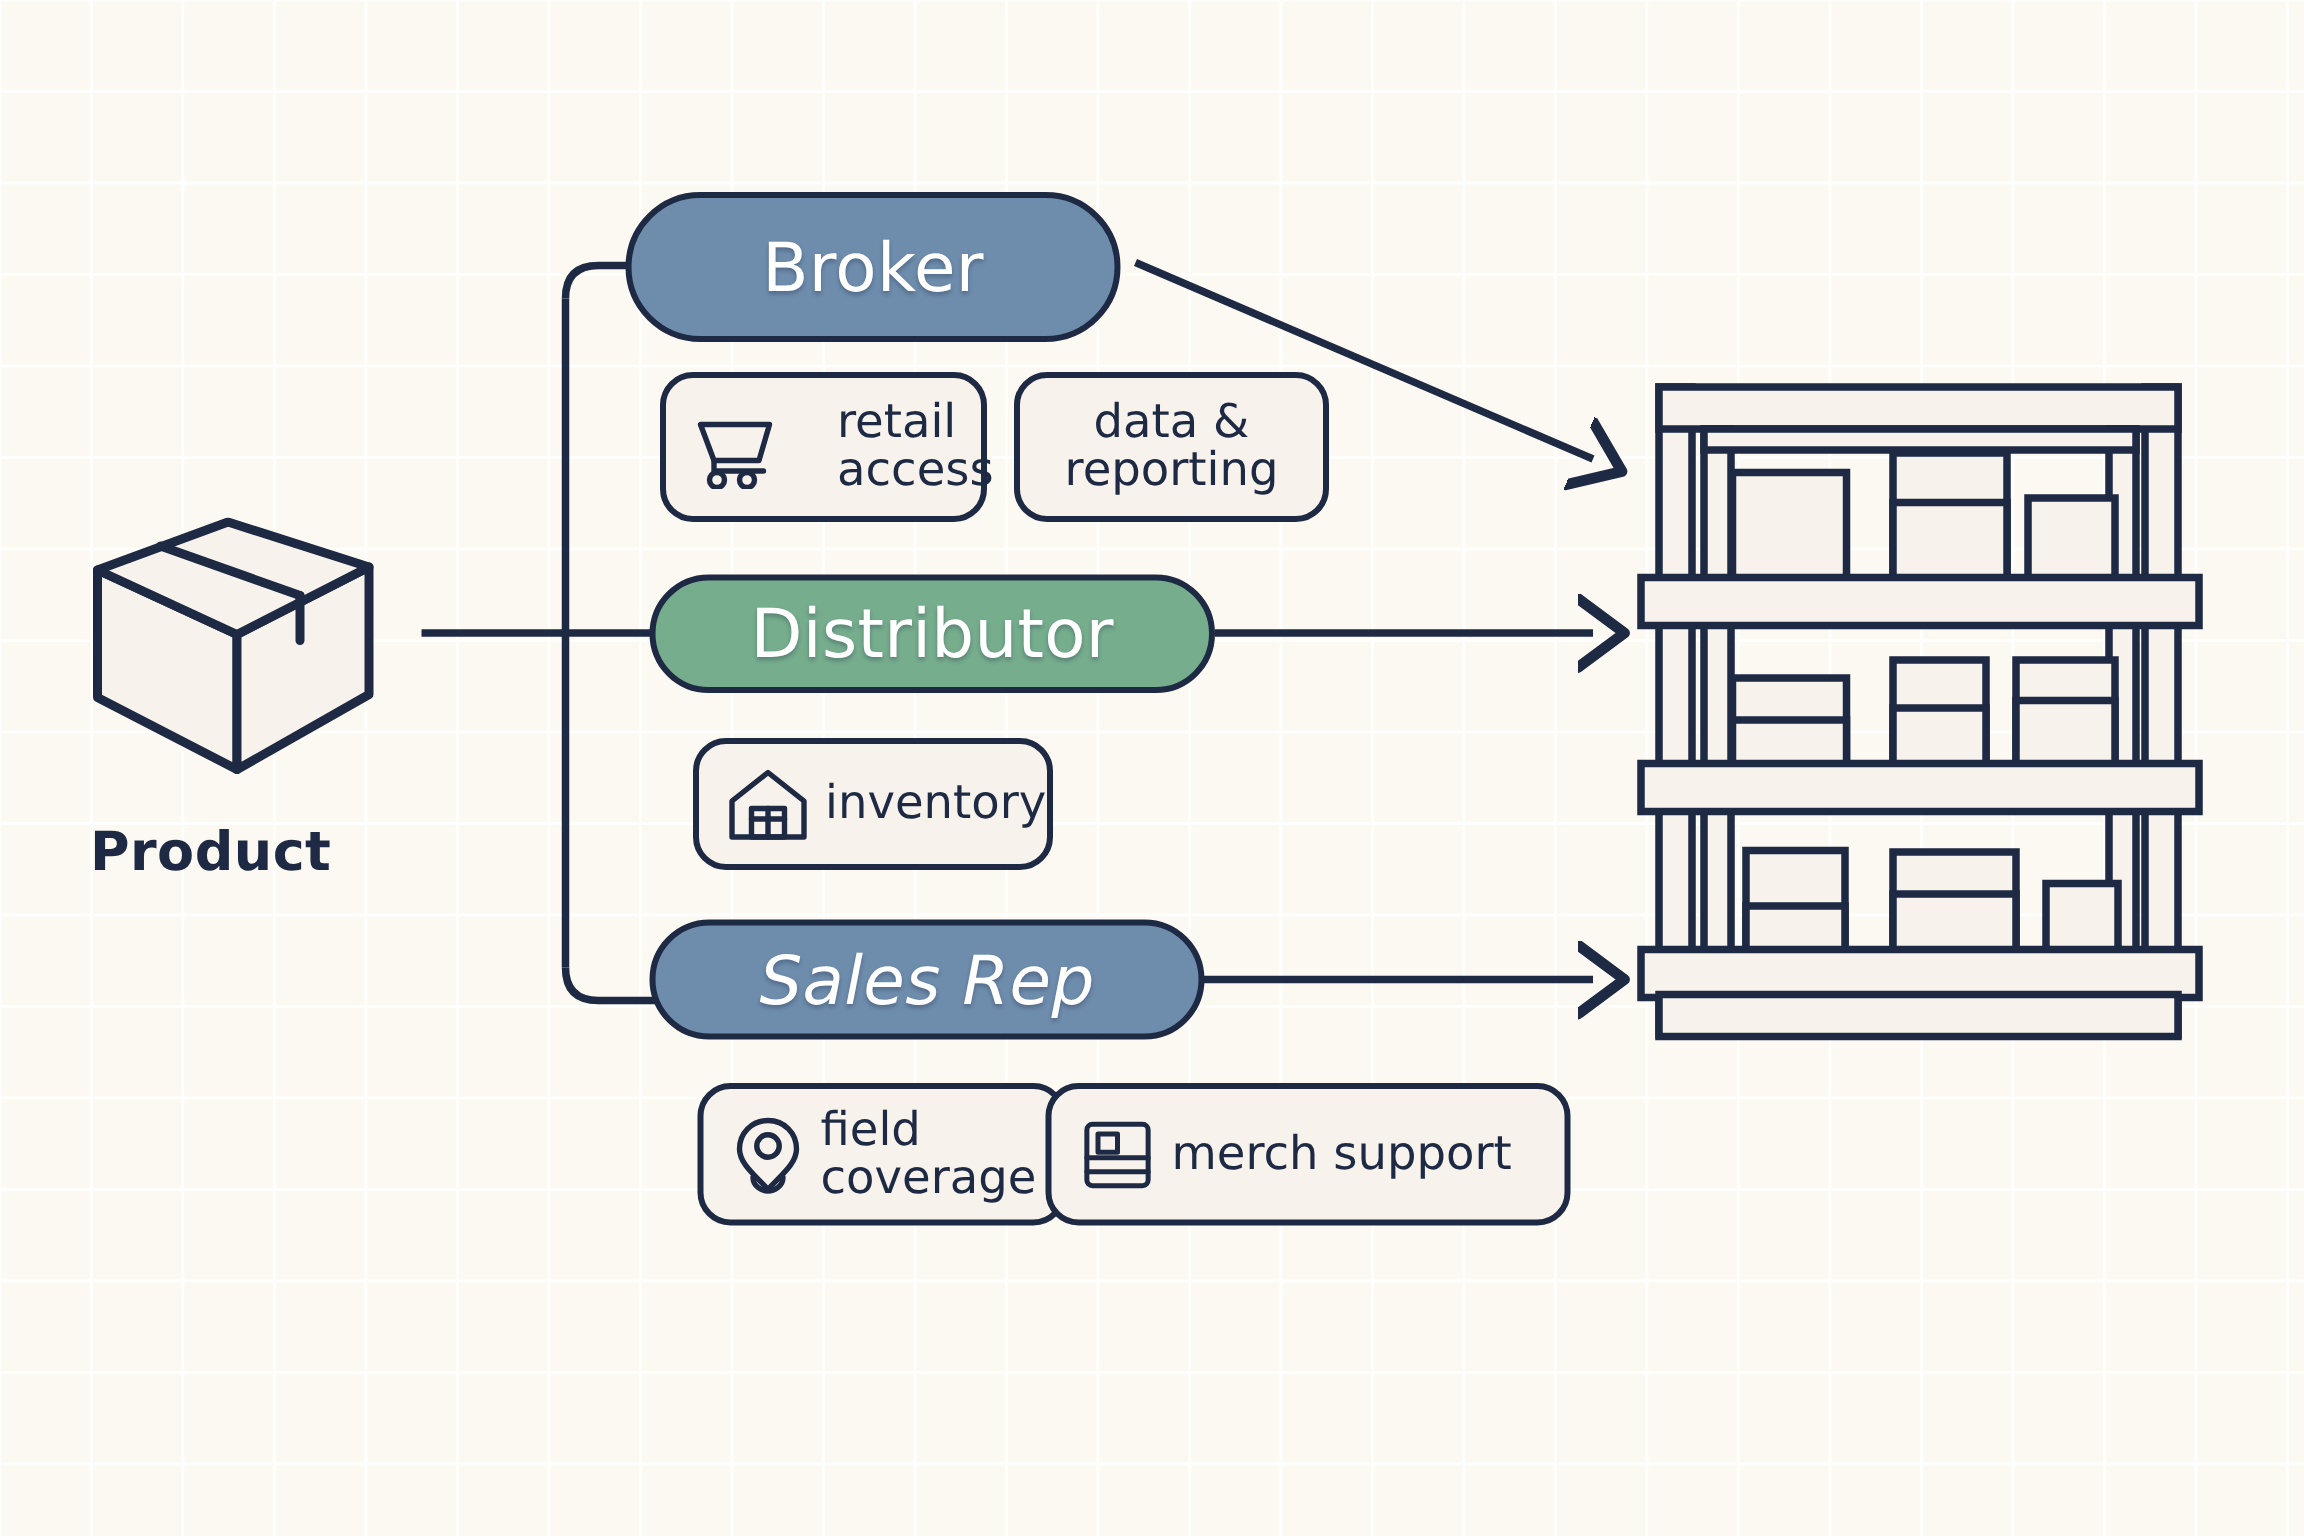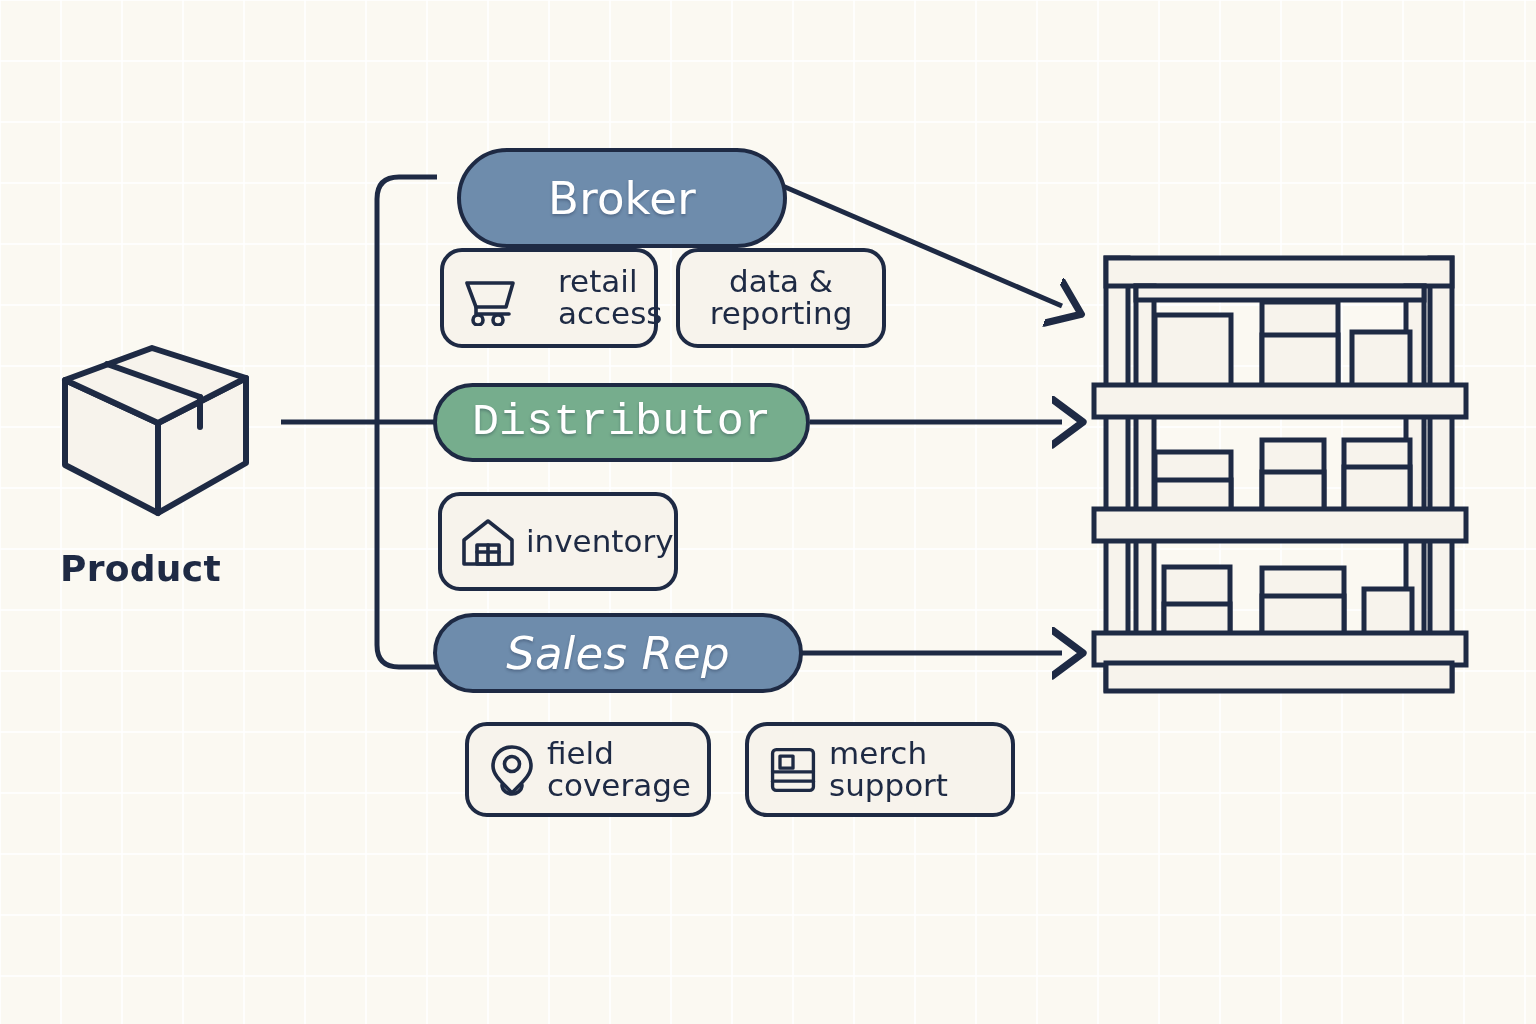--- a/index.html
+++ b/index.html
@@ -142,21 +142,21 @@
       <path d="M 5 35 L 92 3 L 186 33 L 98 78 Z"></path>
     </g>
     <g fill="none" stroke="#1e2a44" stroke-width="6" stroke-linejoin="round" stroke-linecap="round">
 
       <path d="M 47 19 L 140 52"></path>
       <path d="M 140 52 L 140 82"></path>
     </g>
   </svg>
   <div id="product-label">Product</div>
 
-  <div class="node blue" style="left:457px; top:128px; width:330px; height:100px;margin-top:20px;">
+  <div class="node blue" style="left:417px; top:128px; width:330px; height:100px;">
     <span>Broker</span>
   </div>
 
   <div class="chip" style="left:440px; top:248px; width:218px; height:100px;gap:40px;">
     <svg class="ico" width="56" height="56" viewBox="0 0 56 56">
       <g fill="none" stroke="#1e2a44" stroke-width="3.6" stroke-linejoin="round" stroke-linecap="round">
         <path d="M 5 13 L 51 13 L 44 37 L 14 37 Z"></path>
         <path d="M 14 37 L 14 44 L 47 44"></path>
         <circle cx="16" cy="50" r="5"></circle>
         <circle cx="36" cy="50" r="5"></circle>
@@ -164,25 +164,25 @@
     </svg>
     <span class="chip-label">retail
 access</span>
   </div>
 
   <div class="chip center" style="left:676px; top:248px; width:210px; height:100px; text-align:center;">
     <span class="chip-label" style="text-align:center;">data &amp;
 reporting</span>
   </div>
 
-  <div class="node green" style="left:433px; top:383px; width:377px; height:79px;font-family:Liberation Mono, monospace;">
+  <div class="node green" style="left:433px; top:383px; width:377px; height:79px;">
     <span>Distributor</span>
   </div>
 
-  <div class="chip" style="left:438px; top:492px; width:240px; height:99px;justify-content:space-between;">
+  <div class="chip" style="left:462px; top:492px; width:240px; height:88px;justify-content:space-between;">
     <svg class="ico" width="56" height="56" viewBox="0 0 56 56">
       <g fill="none" stroke="#1e2a44" stroke-width="3.6" stroke-linejoin="round" stroke-linecap="round">
         <path d="M 4 26 L 28 7 L 52 26 L 52 50 L 4 50 Z"></path>
         <rect x="17" y="31" width="22" height="19"></rect>
         <path d="M 17 38 L 39 38"></path>
         <path d="M 28 31 L 28 50"></path>
       </g>
     </svg>
     <span class="chip-label">inventory</span>
   </div>
@@ -197,21 +197,21 @@
       <g fill="none" stroke="#1e2a44" stroke-width="3.6" stroke-linejoin="round" stroke-linecap="round">
         <path d="M 25 5 C 14 5 6 13.5 6 24 C 6 34 17 42 25 51 C 33 42 44 34 44 24 C 44 13.5 36 5 25 5 Z"></path>
         <circle cx="25" cy="22" r="7.5"></circle>
         <path d="M 15 43 C 15 49 21 52 25 52 C 29 52 35 49 35 43"></path>
       </g>
     </svg>
     <span class="chip-label">field
 coverage</span>
   </div>
 
-  <div class="chip" style="left:697px; top:722px; width:270px; height:95px;margin-left:48px;">
+  <div class="chip" style="left:697px; top:722px; width:350px; height:95px;">
     <svg class="ico" width="52" height="52" viewBox="0 0 56 56">
       <g fill="none" stroke="#1e2a44" stroke-width="3.6" stroke-linejoin="round" stroke-linecap="round">
         <rect x="6" y="6" width="44" height="44" rx="4"></rect>
         <path d="M 6 30 L 50 30"></path>
         <path d="M 6 40 L 50 40"></path>
         <rect x="14" y="13" width="14" height="13"></rect>
       </g>
     </svg>
     <span class="chip-label">merch support</span>
   </div>

